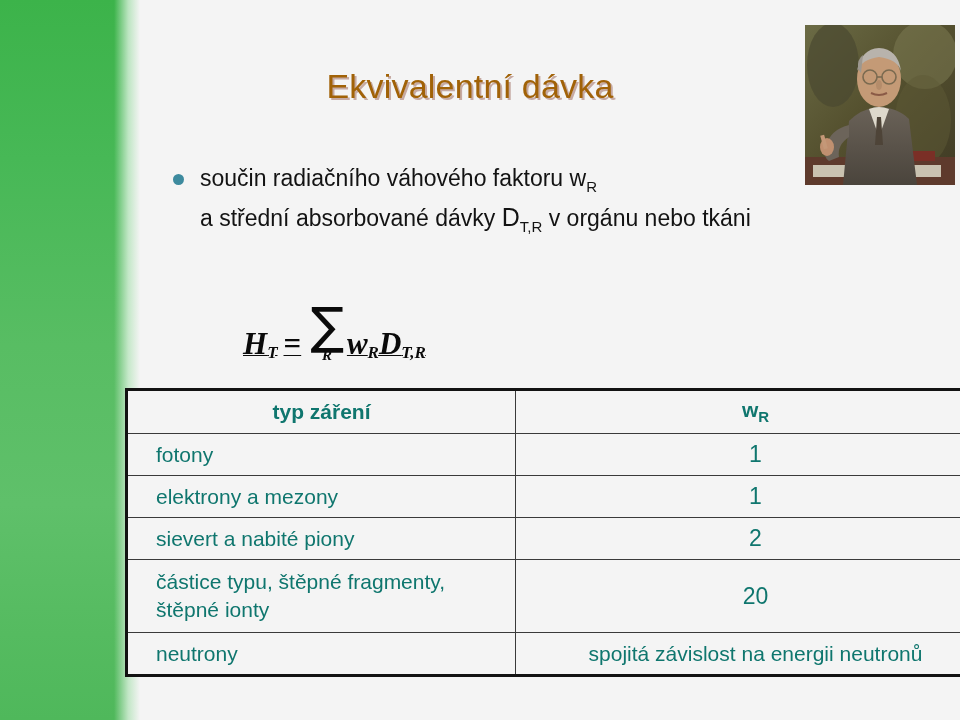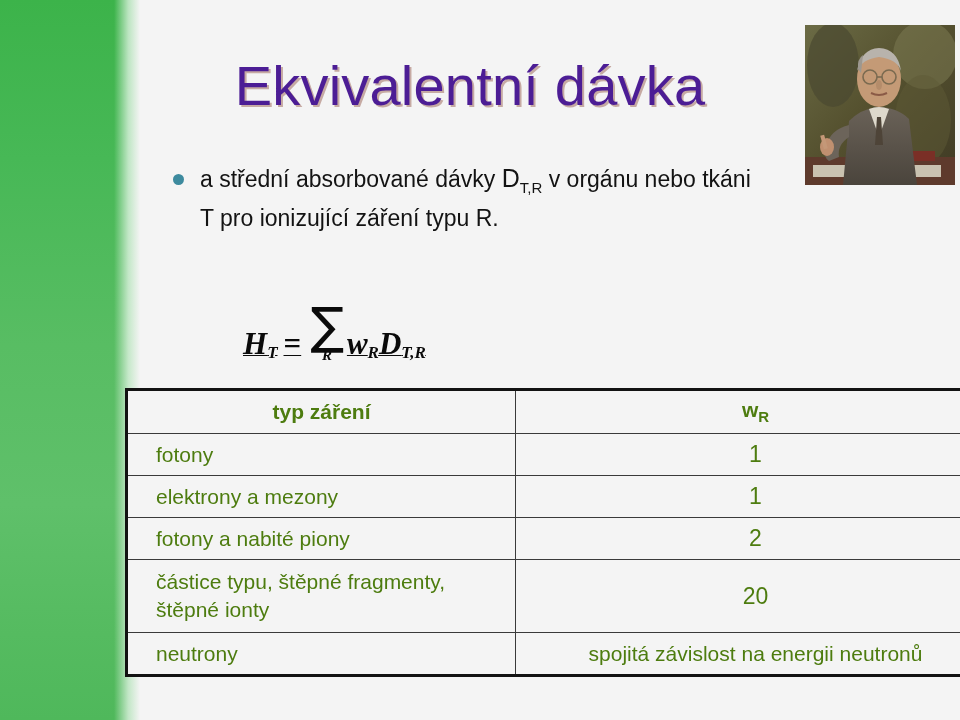--- a/index.html
+++ b/index.html
@@ -35,24 +35,24 @@
     background: linear-gradient(to right, rgba(244,244,244,0) 0%, rgba(255,255,255,0.65) 55%, #f4f4f4 100%);
   }
 
   
   #title {
     position: absolute;
     left: 150px;
     top: 58px;
     width: 640px;
     text-align: center;
-    font-size: 56px;
+    font-size: 34px;
     line-height: 56px;
     font-weight: 400;
-    color: #4c1d95;
+    color: #a16207;
     letter-spacing: 0.2px;
     text-shadow: 2px 2px 0 rgba(160,110,96,0.55);
     white-space: nowrap;
   }
 
   
   #bullet-block {
     position: absolute;
     left: 170px;
     top: 163px;
@@ -140,21 +140,21 @@
     width: 818px;
     border-collapse: collapse;
     table-layout: fixed;
     background: #f4f4f4;
     border: 3px solid #121212;
   }
   #wr-table td, #wr-table th {
     border: 1px solid #3a3a3a;
     background: #f4f4f4;
     padding: 0 12px;
-    color: #4d7c0f;
+    color: #0f766e;
     font-size: 21px;
     font-weight: normal;
     vertical-align: middle;
   }
   #wr-table .c-type { width: 363px; }
   #wr-table .c-val  { width: 455px; text-align: center; }
   #wr-table thead th {
     font-weight: bold;
     text-align: center;
     height: 42px;
@@ -230,22 +230,22 @@
       <path d="M66 68 Q74 72 82 68" stroke="#8a5a46" stroke-width="2" fill="none"></path>
       <ellipse cx="74" cy="60" rx="3" ry="5" fill="#b08868" opacity="0.8"></ellipse>
     </svg>
   </div>
 
   <div id="title">Ekvivalentní dávka</div>
 
   <div id="bullet-block">
     <div class="bullet-row">
       <span id="bullet-dot"></span>
+      <div class="body-line"><span>součin radiačního váhového faktoru w</span><span class="sub">R</span></div>
       <div class="body-line"><span>a střední absorbované dávky </span><span class="bigvar">D</span><span class="sub">T,R</span><span> v orgánu nebo tkáni</span></div>
-      <div class="body-line">T pro ionizující záření typu R.</div>
     </div>
   </div>
 
   <div id="formula">
     <span class="ht">H</span><span class="fsub">T</span><span class="eq">=</span><span class="sigma-wrap"><span class="sigma">∑</span><span class="sigma-idx">R</span></span><span class="term">w</span><span class="fsub">R</span><span class="term">D</span><span class="fsub">T,R</span>
   </div>
 
 
   <table id="wr-table">
     <thead>
@@ -257,21 +257,21 @@
     <tbody>
       <tr>
         <td class="c-type">fotony</td>
         <td class="c-val val-num">1</td>
       </tr>
       <tr>
         <td class="c-type">elektrony a mezony</td>
         <td class="c-val val-num">1</td>
       </tr>
       <tr>
-        <td class="c-type">fotony a nabité piony</td>
+        <td class="c-type">sievert a nabité piony</td>
         <td class="c-val val-num">2</td>
       </tr>
       <tr class="tall">
         <td class="c-type">
             <span class="line2">částice typu, štěpné fragmenty,</span>
             <span class="line2">štěpné ionty</span>
           </td>
         <td class="c-val val-num">20</td>
       </tr>
       <tr>

